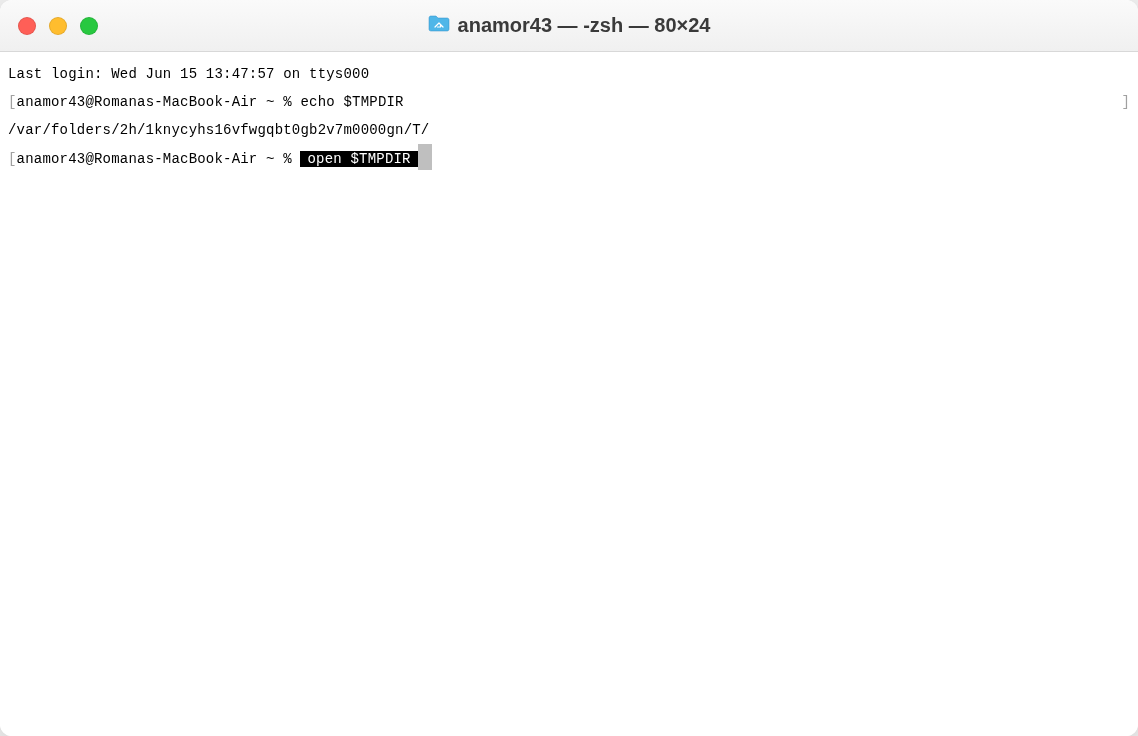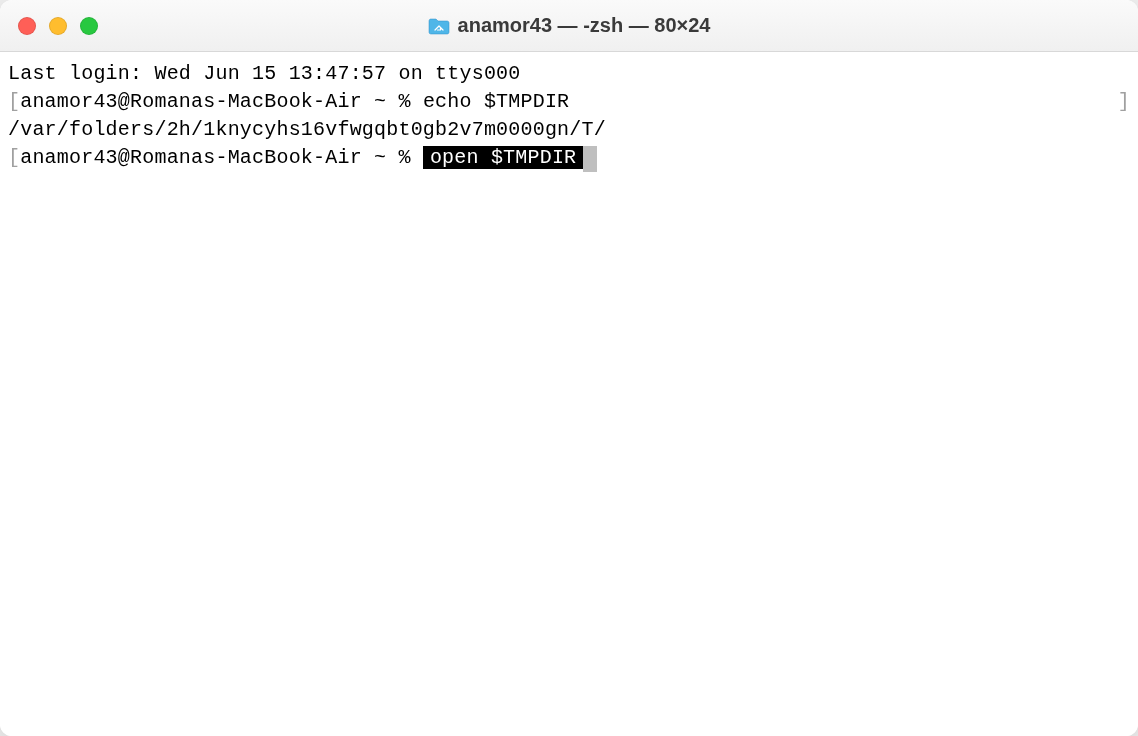--- a/index.html
+++ b/index.html
@@ -45,21 +45,21 @@
       width: 18px;
       height: 18px;
       border-radius: 50%;
     }
     .tl-red { background: #ff5f57; border: 0.5px solid rgba(0,0,0,0.1); }
     .tl-yellow { background: #ffbd2e; border: 0.5px solid rgba(0,0,0,0.1); }
     .tl-green { background: #28c840; border: 0.5px solid rgba(0,0,0,0.1); }
     .title-center {
       margin: 0 auto;
       display: flex;
-      align-items: center;
+      align-items: flex-start;
       gap: 8px;
     }
     .folder-icon {
       width: 22px;
       height: 18px;
       position: relative;
     }
     .folder-icon svg {
       width: 22px;
       height: 18px;
@@ -67,21 +67,21 @@
     .title-text {
       font-size: 20px;
       font-weight: 700;
       color: #3a3a3a;
     }
     .terminal-body {
       flex: 1;
       background: #ffffff;
       padding: 8px 8px;
       font-family: "SF Mono", Menlo, Monaco, "Courier New", monospace;
-      font-size: 20px;
+      font-size: 14px;
       line-height: 28px;
       color: #000000;
       white-space: pre;
       overflow: hidden;
       letter-spacing: 0.2px;
     }
     .line {
       display: block;
     }
     .prompt-row {

